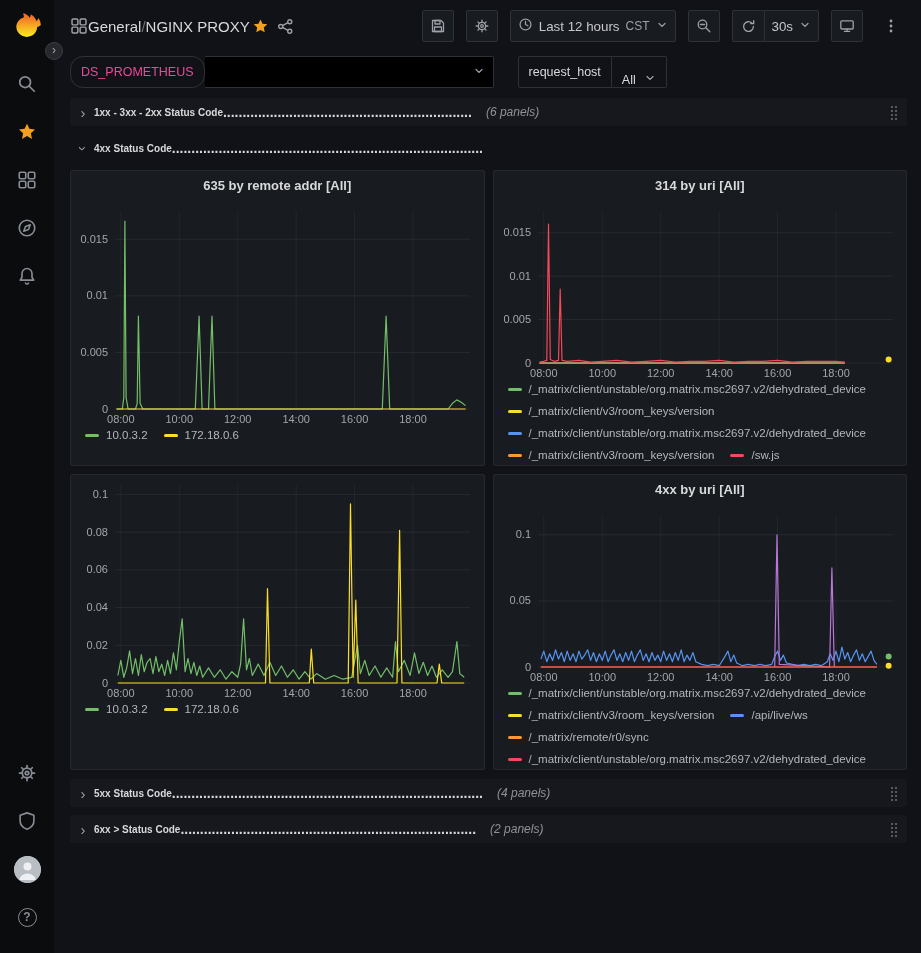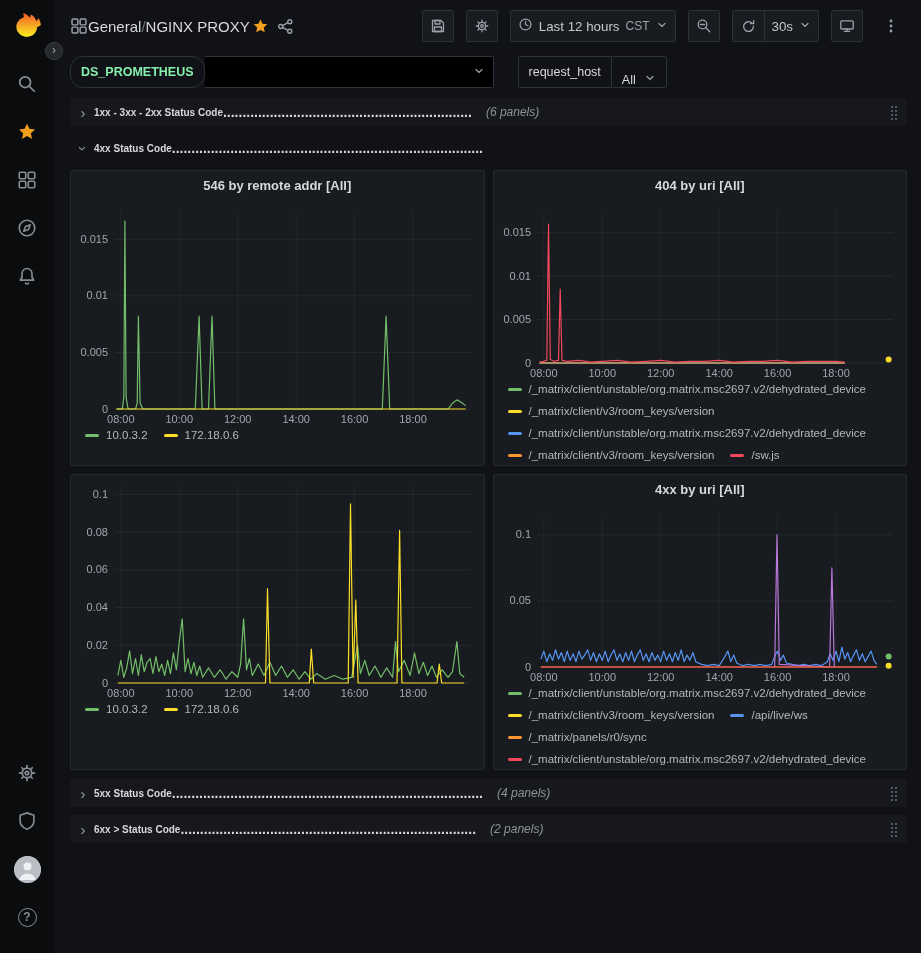--- a/index.html
+++ b/index.html
@@ -65,21 +65,21 @@
   .btn-group .btn:last-child { border-radius:0 2px 2px 0; }
   .kebab { background:none; border:none; padding:0 4px; }
 
   
   .varbar { height:40px; flex:0 0 40px; display:flex; align-items:center; padding:0 16px; }
   .var-box {
     height:32px; display:flex; align-items:center; padding:0 10px;
     border:1px solid #2c3235; border-radius:2px 0 0 2px; background:#111217;
     font-size:12.5px; cursor:pointer;
   }
-  .var-box.link { color:#86efac; font-weight:700;border-radius:13px; }
+  .var-box.link { color:#ec4899; font-weight:400;border-radius:13px; }
   .var-select {
     height:32px; width:289px; background:#000; border:1px solid #2c3235; border-left:none;
     border-radius:0 2px 2px 0; display:flex; align-items:center; justify-content:flex-end;
     padding:0 8px; color:#9da1a8; cursor:pointer; margin-right:24px;
   }
   .var-value {
     height:32px; display:flex; align-items:flex-end; gap:8px; padding:0 10px;
     border:1px solid #2c3235; border-left:none; border-radius:0 2px 2px 0;
     color:#d8d9da; cursor:pointer; font-size:12.5px;
   }
@@ -368,21 +368,21 @@
 
       <div class="row-header">
         <span class="chev open">›</span>
         <span class="row-title">4xx Status Code</span>
         <span class="row-dots">................................................................................</span>
         <span class="flex-sp"></span>
       </div>
 
       <div class="panels-grid">
         <section class="panel">
-          <div class="panel-title">546 by remote addr [All]</div>
+          <div class="panel-title">635 by remote addr [All]</div>
           <div class="chart chart-tall"><svg width="413" height="226">
                 <line x1="49.84362139917696" x2="49.84362139917696" y1="10" y2="208" stroke="rgba(204,204,220,0.06)" stroke-width="1"></line>
                 <text x="49.84362139917696" y="222" text-anchor="middle" fill="#a2a6ad" font-size="11">08:00</text>
                 <line x1="108.27983539094652" x2="108.27983539094652" y1="10" y2="208" stroke="rgba(204,204,220,0.06)" stroke-width="1"></line>
                 <text x="108.27983539094652" y="222" text-anchor="middle" fill="#a2a6ad" font-size="11">10:00</text>
                 <line x1="166.71604938271605" x2="166.71604938271605" y1="10" y2="208" stroke="rgba(204,204,220,0.06)" stroke-width="1"></line>
                 <text x="166.71604938271605" y="222" text-anchor="middle" fill="#a2a6ad" font-size="11">12:00</text>
                 <line x1="225.15226337448564" x2="225.15226337448564" y1="10" y2="208" stroke="rgba(204,204,220,0.06)" stroke-width="1"></line>
                 <text x="225.15226337448564" y="222" text-anchor="middle" fill="#a2a6ad" font-size="11">14:00</text>
                 <line x1="283.5884773662551" x2="283.5884773662551" y1="10" y2="208" stroke="rgba(204,204,220,0.06)" stroke-width="1"></line>
@@ -407,21 +407,21 @@
                   <span>10.0.3.2</span>
                 </span>
                 <span class="legend-item">
                   <span class="swatch" style="background: rgb(250, 222, 42);"></span>
                   <span>172.18.0.6</span>
                 </span>
               </div>
             </div>
         </section>
         <section class="panel">
-          <div class="panel-title">404 by uri [All]</div>
+          <div class="panel-title">314 by uri [All]</div>
           <div class="chart chart-short"><svg width="413" height="180">
                 <line x1="49.84362139917696" x2="49.84362139917696" y1="10" y2="162" stroke="rgba(204,204,220,0.06)" stroke-width="1"></line>
                 <text x="49.84362139917696" y="176" text-anchor="middle" fill="#a2a6ad" font-size="11">08:00</text>
                 <line x1="108.27983539094652" x2="108.27983539094652" y1="10" y2="162" stroke="rgba(204,204,220,0.06)" stroke-width="1"></line>
                 <text x="108.27983539094652" y="176" text-anchor="middle" fill="#a2a6ad" font-size="11">10:00</text>
                 <line x1="166.71604938271605" x2="166.71604938271605" y1="10" y2="162" stroke="rgba(204,204,220,0.06)" stroke-width="1"></line>
                 <text x="166.71604938271605" y="176" text-anchor="middle" fill="#a2a6ad" font-size="11">12:00</text>
                 <line x1="225.15226337448564" x2="225.15226337448564" y1="10" y2="162" stroke="rgba(204,204,220,0.06)" stroke-width="1"></line>
                 <text x="225.15226337448564" y="176" text-anchor="middle" fill="#a2a6ad" font-size="11">14:00</text>
                 <line x1="283.5884773662551" x2="283.5884773662551" y1="10" y2="162" stroke="rgba(204,204,220,0.06)" stroke-width="1"></line>
@@ -556,21 +556,21 @@
                   <span>/_matrix/client/v3/room_keys/version</span>
                 </span>
                 <span class="legend-item">
                   <span class="swatch" style="background: rgb(87, 148, 242);"></span>
                   <span>/api/live/ws</span>
                 </span>
               </div>
               <div class="legend-row">
                 <span class="legend-item">
                   <span class="swatch" style="background: rgb(255, 152, 48);"></span>
-                  <span>/_matrix/panels/r0/sync</span>
+                  <span>/_matrix/remote/r0/sync</span>
                 </span>
               </div>
               <div class="legend-row">
                 <span class="legend-item">
                   <span class="swatch" style="background: rgb(242, 73, 92);"></span>
                   <span>/_matrix/client/unstable/org.matrix.msc2697.v2/dehydrated_device</span>
                 </span>
               </div>
             </div>
         </section>

